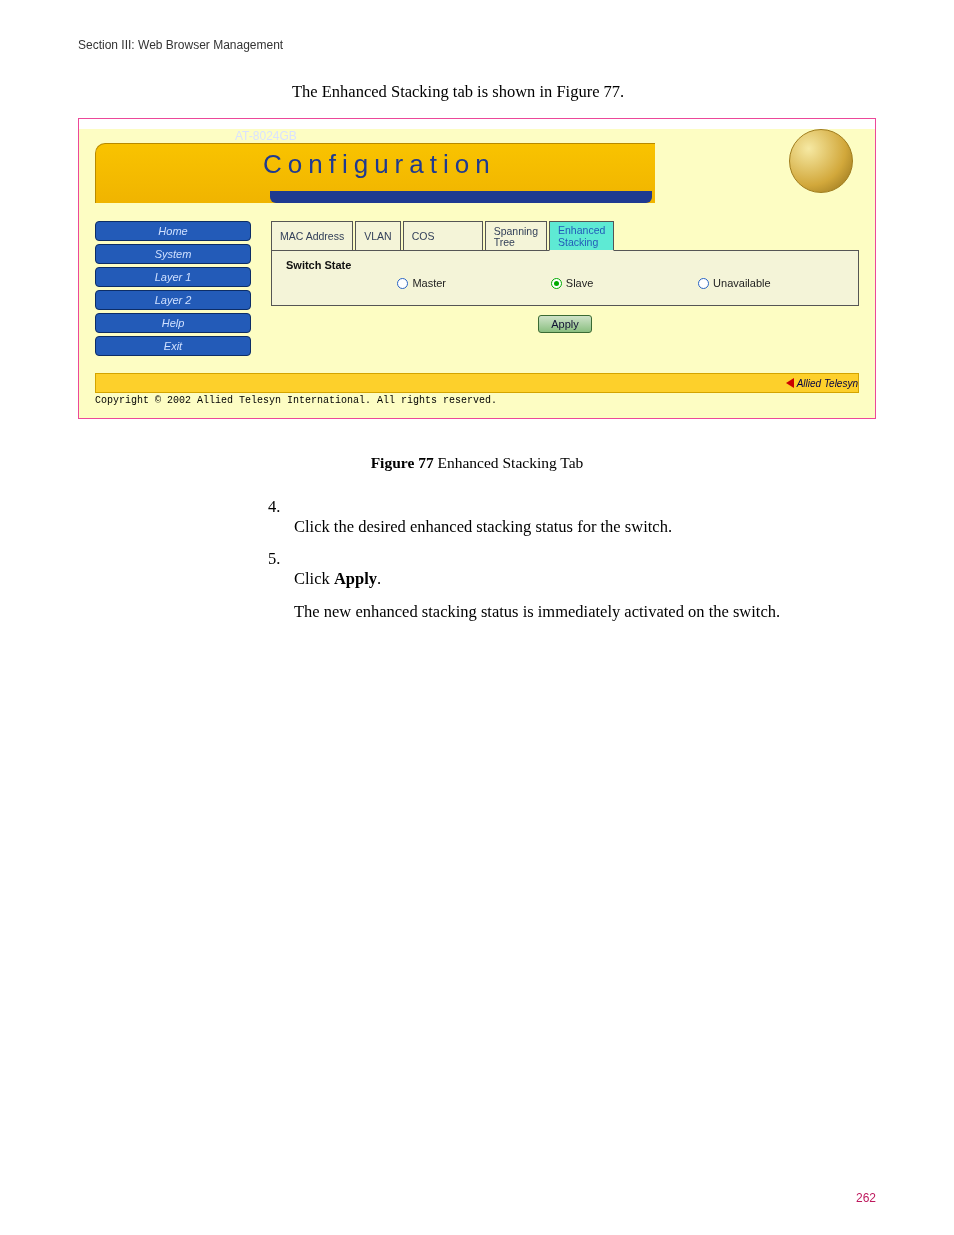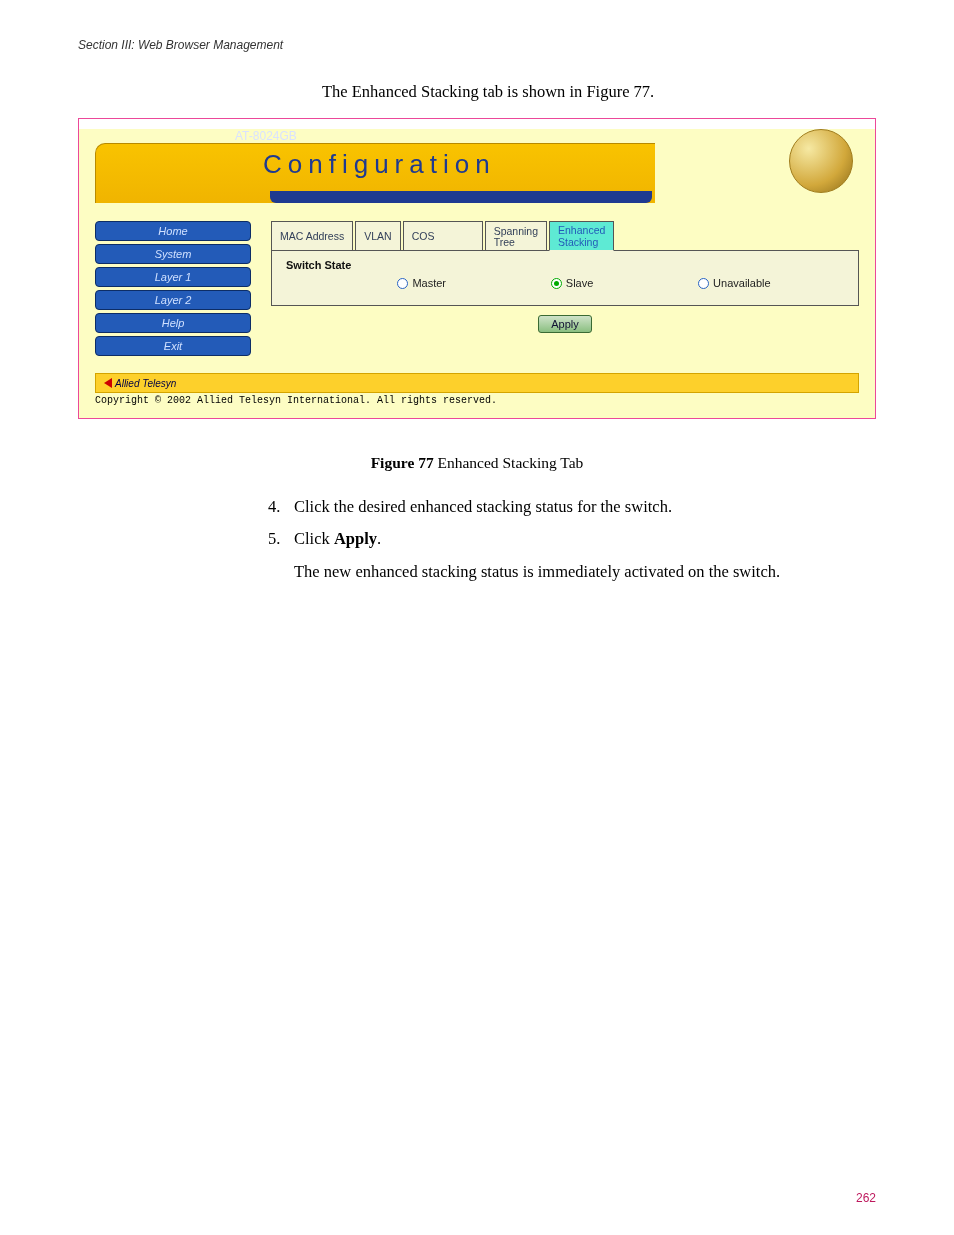--- a/index.html
+++ b/index.html
@@ -11,28 +11,26 @@
     position: relative;
     color: #000;
   }
   .page-header {
     position: absolute;
     top: 38px;
     left: 78px;
     font-family: Arial, Helvetica, sans-serif;
     font-size: 12px;
     color: #333;
-    font-style: italic;
   }
   .intro-line {
     position: absolute;
     top: 82px;
     left: 292px;
     font-size: 16.5px;
-    margin-left: 30px;
   }
   .figure-wrap {
     position: absolute;
     top: 118px;
     left: 78px;
     width: 798px;
     border: 1px solid #ec4899;
   }
   .figure-inner {
     background: #fdfdc3;
@@ -176,21 +174,22 @@
     padding: 2px 12px;
     color: #113;
   }
   .footer-stripe {
     margin: 14px 16px 0 16px;
     background: #fdd02b;
     border: 1px solid #d4a400;
     height: 20px;
     display: flex;
     align-items: center;
-    padding-left: 8px;
+    padding-left: 2px;
+    justify-content: flex-end;
   }
   .footer-stripe .logo {
     font-family: Arial, sans-serif;
     font-size: 10px;
     font-style: italic;
     color: #004;
     display:flex; align-items:center; gap:3px;
   }
   .footer-stripe .tri {
     width:0;height:0;border-top:5px solid transparent;border-bottom:5px solid transparent;border-right:8px solid #c00;
@@ -213,21 +212,21 @@
   .body-list {
     position: absolute;
     top: 496px;
     left: 268px;
     width: 610px;
     font-size: 16.5px;
     line-height: 1.35;
   }
   .body-list .item { display:flex; margin-bottom: 10px; }
   .body-list .num { width: 26px; flex:0 0 auto; }
-  .body-list .txt { flex:1; }
+  .body-list .txt { flex:1;margin-top:20px; }
   .body-list .sub { margin-left: 26px; margin-top: 6px; }
   .page-num {
     position: absolute;
     bottom: 30px;
     right: 78px;
     font-family: Arial, sans-serif;
     font-size: 12px;
     color: #be185d;
   }
 </style>

